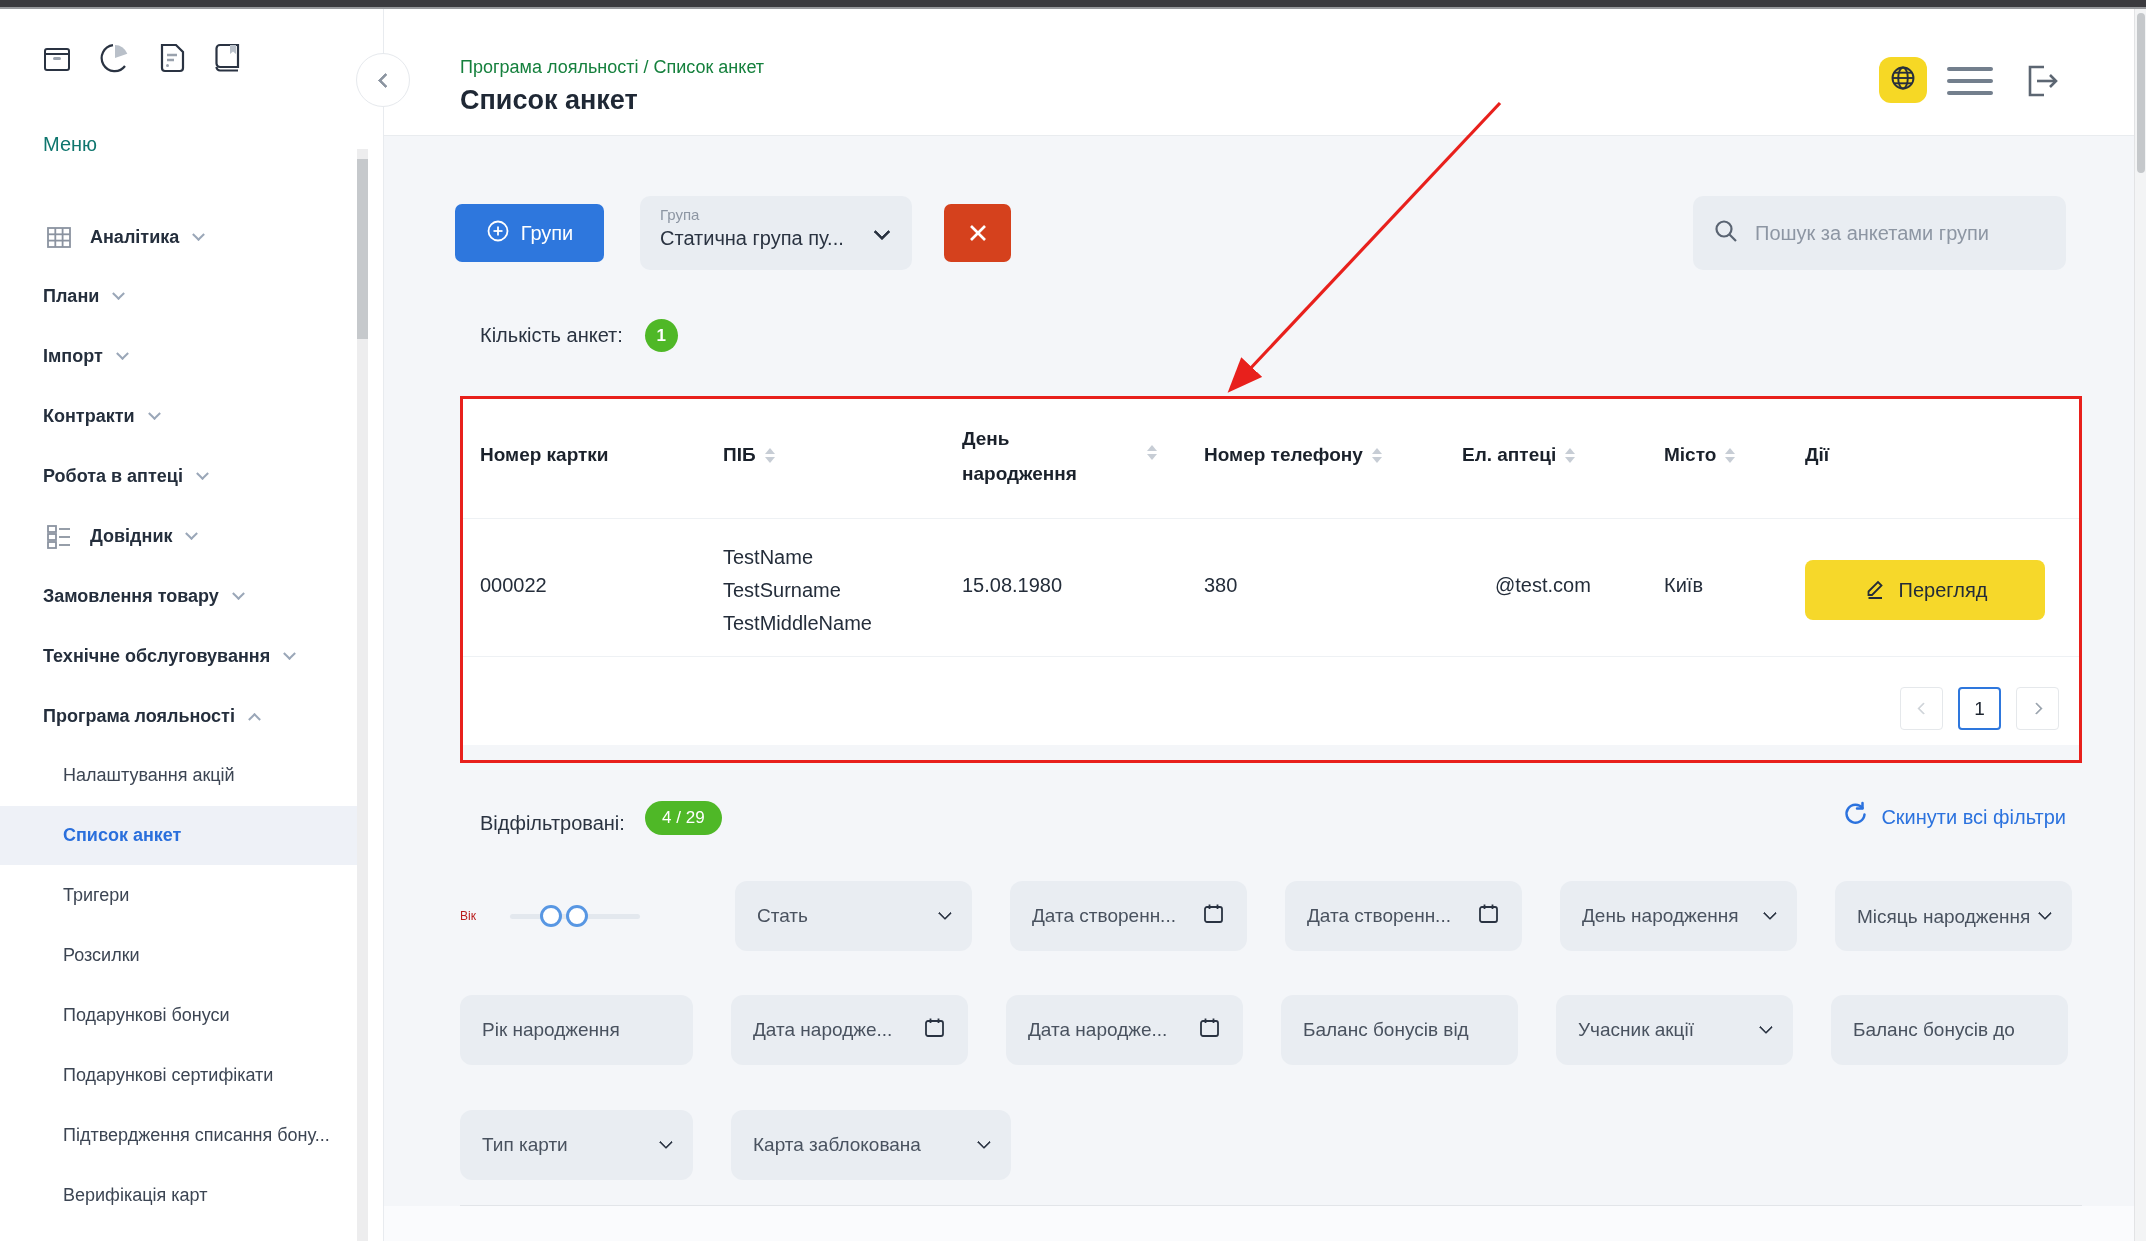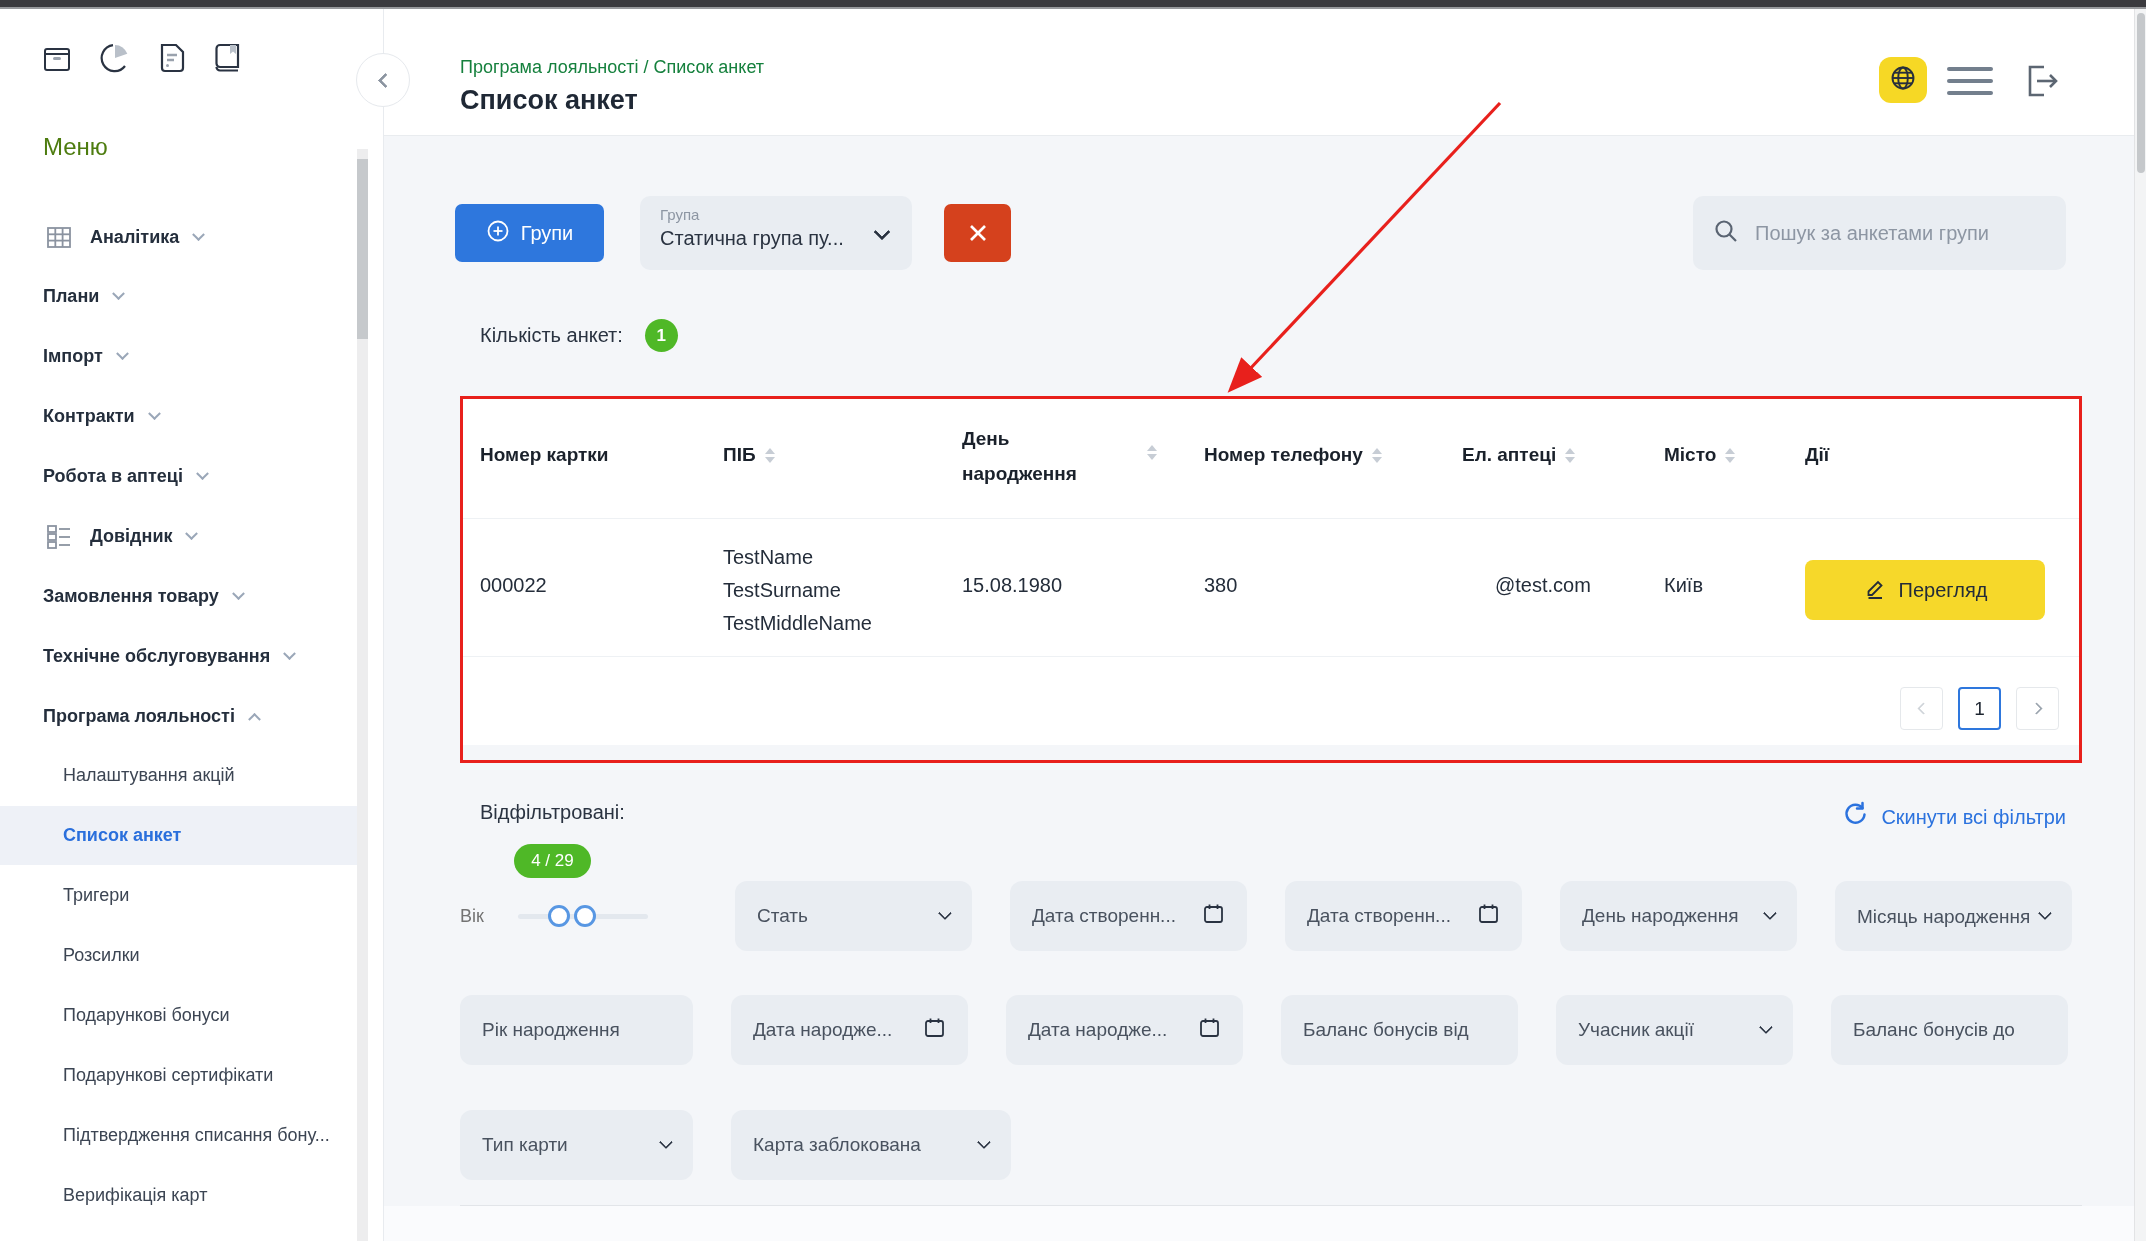--- a/index.html
+++ b/index.html
@@ -11,21 +11,21 @@
   
   .topline  { position:absolute; left:0; top:0; width:2146px; height:7px; background:#3a3a3e; z-index:60; }
   .topline2 { position:absolute; left:0; top:7px; width:2146px; height:2px; background:#97999c; z-index:60; }
   .winscroll { position:absolute; right:0; top:9px; width:12px; height:1232px; background:#f3f4f5; border-left:1px solid #e2e3e5; z-index:55; }
   .winscroll .thumb { position:absolute; left:2px; top:4px; width:8px; height:160px; background:#c5c8cb; border-radius:4px; }
 
   
   .sidebar { position:absolute; left:0; top:9px; width:384px; height:1232px; background:#fff; border-right:1px solid #e8ebef; z-index:10; }
   .side-icons { position:absolute; left:40px; top:32px; display:flex; gap:24px; }
   .side-icons svg { display:block; }
-  .menu-title { position:absolute; left:43px; top:124px; font-size:24px; color:#4d7c0f; }
+  .menu-title { position:absolute; left:43px; top:124px; font-size:20px; color:#0f766e; }
   .m-item { position:absolute; left:43px; height:36px; display:flex; align-items:center; gap:15px;
             font-size:18px; font-weight:bold; color:#242e3c; cursor:pointer; white-space:nowrap; }
   .m-item .mi-ico { display:flex; width:32px; justify-content:center; }
   .chev { display:inline-block; width:9px; height:9px; border-right:2px solid #9aa7b8; border-bottom:2px solid #9aa7b8; }
   .chev.down { transform:rotate(45deg) translate(-2px,-2px); }
   .chev.up   { transform:rotate(-135deg) translate(-2px,-2px); }
   .s-item { position:absolute; left:63px; height:36px; display:flex; align-items:center;
             font-size:18px; color:#3c4553; cursor:pointer; white-space:nowrap; }
   .s-active-bg { position:absolute; left:0; top:797px; width:357px; height:59px; background:#eef1f7; }
   .s-item.active { color:#2a6fdc; font-weight:bold; }
@@ -89,37 +89,37 @@
   .pg-next { left:1553px; border:1px solid #e5e8eb; }
   .pchev { width:9px; height:9px; border-radius:1px; }
   .pchev.l { border-left:2px solid #cfd4d9; border-bottom:2px solid #cfd4d9; transform:rotate(45deg); margin-left:3px; }
   .pchev.r { border-right:2px solid #9ba4ae; border-top:2px solid #9ba4ae; transform:rotate(45deg); margin-right:3px; }
 
   
   .red-rect { position:absolute; left:76px; top:260px; width:1622px; height:367px; border:3px solid #e8201c; z-index:25; pointer-events:none; }
   .arrow-svg { position:absolute; left:0; top:0; width:2146px; height:1241px; z-index:45; pointer-events:none; }
 
   
-  .filtered-row { position:absolute; left:96px; top:665px; display:flex; align-items:center; gap:20px;flex-direction:column; }
+  .filtered-row { position:absolute; left:96px; top:665px; display:flex; align-items:flex-end; gap:20px; }
   .filtered-lbl { font-size:20px; color:#2a3341; }
   .badge-pill { min-width:77px; height:34px; padding:0 16px; border-radius:17px; background:#4fb827; color:#fff;
                 font-size:17px; font-weight:normal; display:flex; align-items:center; justify-content:center; }
   .reset-link { position:absolute; right:68px; top:665px; display:flex; align-items:center; gap:12px;
                 font-size:20px; color:#2b72de; cursor:pointer; }
   .frow { position:absolute; left:76px; width:1622px; display:flex; gap:38px; }
   .frow1 { top:745px; } .frow2 { top:859px; } .frow3 { top:974px; }
   .chip { width:237px; height:70px; border-radius:12px; background:#e9edf2; display:flex; align-items:center;
           padding:0 22px; font-size:19px; color:#49525f; cursor:pointer; }
   .chip.w233 { width:233px; } .chip.w280 { width:280px; }
   .chip .cchev { margin-left:auto; width:10px; height:10px; border-right:2.5px solid #2a3342; border-bottom:2.5px solid #2a3342;
                  transform:rotate(45deg) translate(-2px,-2px); border-radius:1px; flex:none; }
   .chip .cal { margin-left:auto; flex:none; }
   .chip .two-line { line-height:25px; }
   .age-slot { width:237px; height:70px; display:flex; align-items:center; }
-  .age-lbl { font-size:18px; color:#737373; }
+  .age-lbl { font-size:12px; color:#b91c1c; }
   .slider { position:relative; width:150px; height:30px; margin-left:34px; }
   .slider .track { position:absolute; left:0; right:20px; top:13px; height:5px; border-radius:3px; background:#e3e8ee; }
   .handle { position:absolute; top:4px; width:22px; height:22px; border-radius:50%; background:#fff; border:3px solid #5897e3; cursor:pointer; }
   .h1 { left:30px; } .h2 { left:56px; }
   .bottom-line  { position:absolute; left:76px; top:1069px; width:1622px; height:1px; background:#e2e5e9; }
   .bottom-strip { position:absolute; left:0; top:1070px; width:1750px; height:35px; background:#fafbfd; }
 </style>
 </head>
 <body>
 

